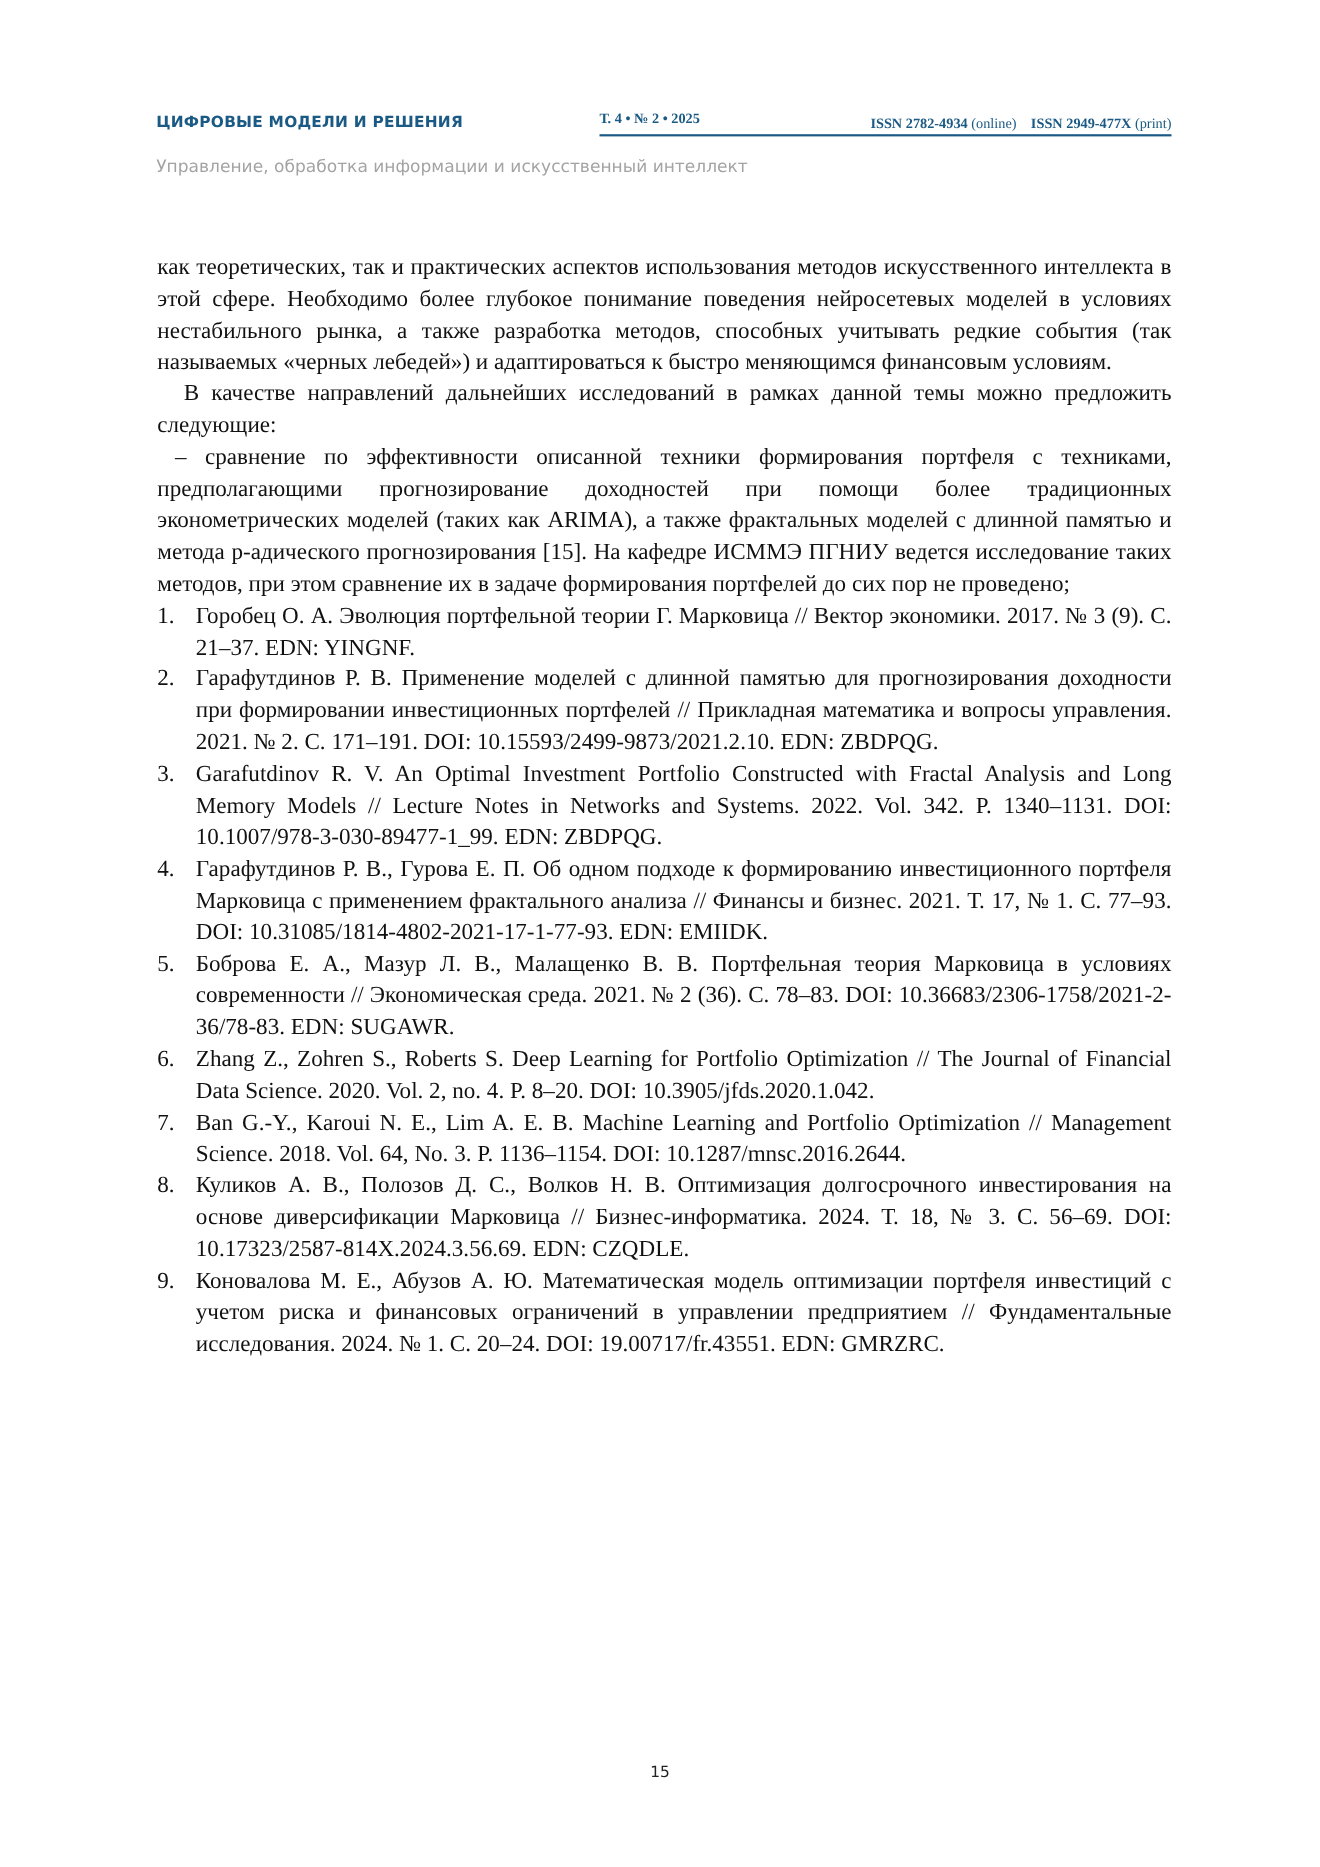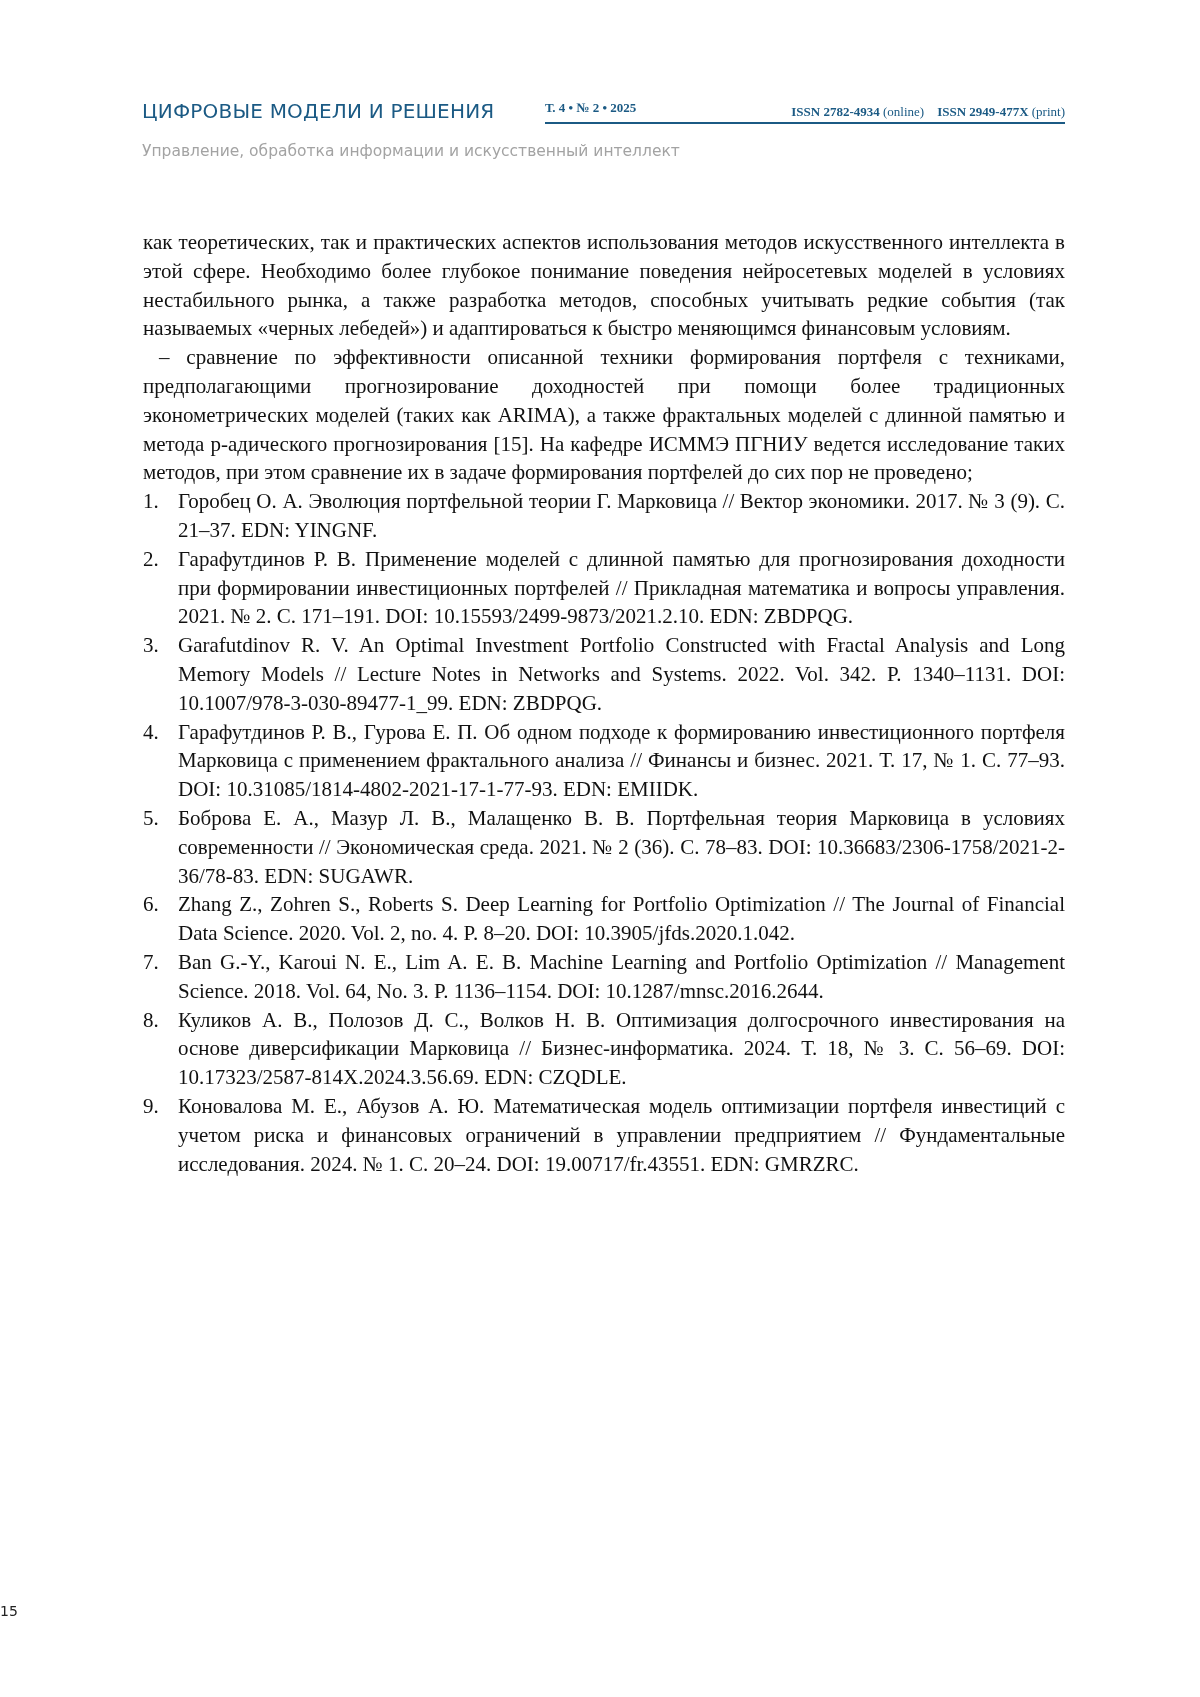--- a/index.html
+++ b/index.html
@@ -1,20 +1,20 @@
 <!DOCTYPE html>
 <html><head>
 <meta charset="utf-8">
 <style>
   html, body { margin: 0; padding: 0; background: #ffffff; }
   body { width: 1200px; height: 1697px; position: relative; overflow: hidden; }
   .header { position: absolute; left: 142px; top: 96px; width: 923px; }
   .journal-title {
     position: absolute; left: 0; top: 0;
-    font-family: "DejaVu Sans", sans-serif; font-size: 20px; font-weight: normal;
+    font-family: "DejaVu Sans", sans-serif; font-size: 14px; font-weight: bold;
     color: #1b5a84; letter-spacing: 0.2px; white-space: nowrap; line-height: 30px;
   }
   .issue {
     position: absolute; left: 403px; top: 4px;
     font-family: "Liberation Serif", serif; font-weight: bold; font-size: 13px;
     color: #1b5a84; white-space: nowrap; text-align: right;
   }
   .issn {
     position: absolute; right: 0; top: 8px;
     font-family: "Liberation Serif", serif; font-size: 13px;
@@ -37,39 +37,40 @@
   .dash { text-indent: 16px; }
   .refs-heading {
     margin: 26px 0 0 0;
     font-family: "DejaVu Sans", sans-serif; font-size: 18px; color: #2a6f9c; line-height: 28px;
   }
   ol.refs { list-style: none; margin: 0; padding: 0; }
   ol.refs li { display: flex; align-items: flex-start; }
   .ref-num { width: 35px; flex: 0 0 35px; }
   .ref-text { flex: 1; text-align: justify; }
   .page-number {
-    position: absolute; left: 0; width: 1200px; top: 1603px; 
+    position: absolute; left: 0; width: 1200px; top: 1603px; text-align: center;
     font-family: "DejaVu Sans", sans-serif; font-size: 14px; color: #222;
   }
 </style>
 </head>
 <body>
 
 <div class="header">
   <div class="journal-title">ЦИФРОВЫЕ МОДЕЛИ И РЕШЕНИЯ</div>
   <div class="issue">Т. 4 • № 2 • 2025</div>
   <div class="issn">
     <b>ISSN 2782-4934</b><span> (online)</span>&nbsp;&nbsp;&nbsp;&nbsp;<b>ISSN 2949-477X</b><span> (print)</span>
   </div>
   <div class="rule"></div>
   <div class="subtitle">Управление, обработка информации и искусственный интеллект</div>
 </div>
 
 <div class="body">
   <p class="p">как теоретических, так и практических аспектов использования методов искусственного интеллекта в этой сфере. Необходимо более глубокое понимание поведения нейросетевых моделей в условиях нестабильного рынка, а также разработка методов, способных учитывать редкие события (так называемых «черных лебедей») и адаптироваться к быстро меняющимся финансовым условиям.</p>
+  <p class="p indent">В качестве направлений дальнейших исследований в рамках данной темы можно предложить следующие:</p>
   <p class="p dash">–  сравнение по эффективности описанной техники формирования портфеля с техниками, предполагающими прогнозирование доходностей при помощи более традиционных эконометрических моделей (таких как ARIMA), а также фрактальных моделей с длинной памятью и метода p-адического прогнозирования [15]. На кафедре ИСММЭ ПГНИУ ведется исследование таких методов, при этом сравнение их в задаче формирования портфелей до сих пор не проведено;</p>
 
   <ol class="refs">
     <li>
         <span class="ref-num">1.</span>
         <span class="ref-text">Горобец О. А. Эволюция портфельной теории Г. Марковица // Вектор экономики. 2017. № 3 (9). С. 21–37. EDN: YINGNF.</span>
       </li>
     <li>
         <span class="ref-num">2.</span>
         <span class="ref-text">Гарафутдинов Р. В. Применение моделей с длинной памятью для прогнозирования доходности при формировании инвестиционных портфелей // Прикладная математика и вопросы управления. 2021. № 2. С. 171–191. DOI: 10.15593/2499-9873/2021.2.10. EDN: ZBDPQG.</span>

